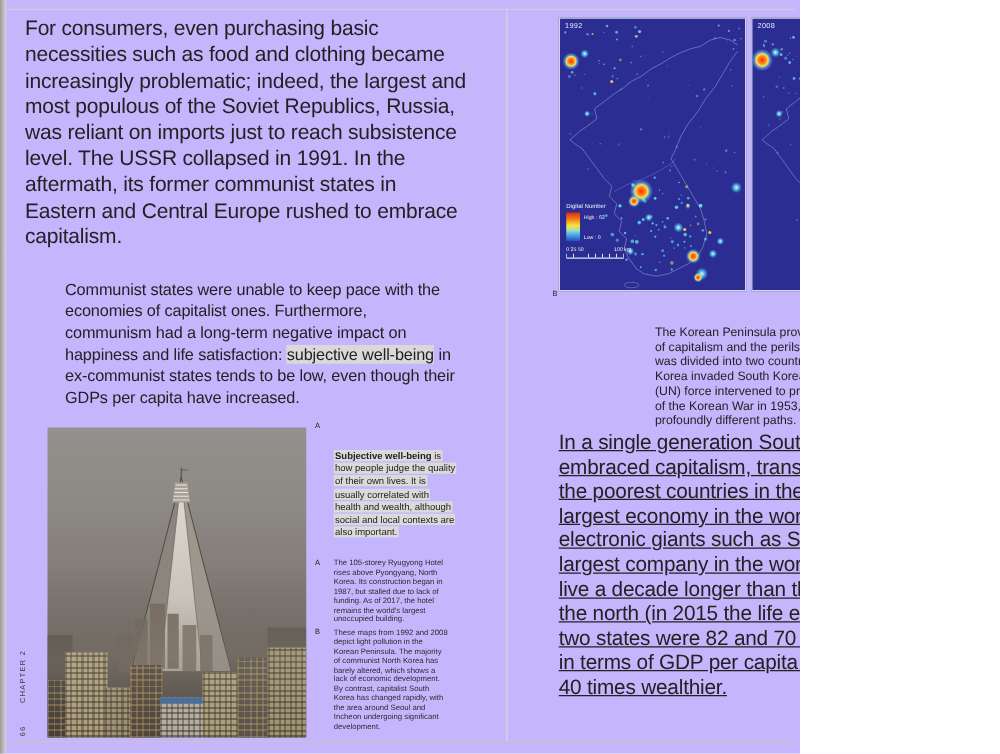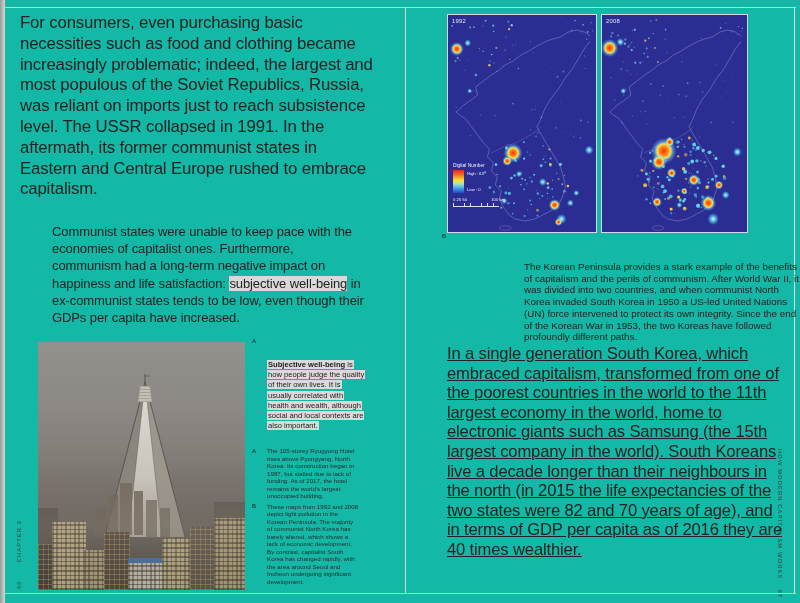--- a/index.html
+++ b/index.html
@@ -1,18 +1,18 @@
 <!DOCTYPE html>
 <html><head>
 <meta charset="utf-8">
 <style>
   html,body{margin:0;padding:0;background:#ffffff;}
   .spread{
-    position:relative;width:800px;height:603px;overflow:hidden;
-    background:#14b8a6;font-family:"Liberation Sans",sans-serif;color:#1e1e1e;
+    position:relative;width:640px;height:603px;overflow:hidden;
+    background:#c4b5fd;font-family:"Liberation Sans",sans-serif;color:#1e1e1e;
   }
   
   .edge-left{position:absolute;left:0;top:0;width:5px;height:603px;
     background:linear-gradient(90deg,#9a9a9a,#d6d6d6);}
   .edge-top{position:absolute;left:5px;right:4px;top:7px;height:1px;background:#cfcfcf;}
   .edge-bottom{position:absolute;left:5px;right:4px;top:593px;height:1px;background:#c6c6c6;}
   .edge-right{position:absolute;left:794px;top:7px;width:1px;height:586px;background:#dcdcdc;}
   .gutter{position:absolute;left:405px;top:7px;width:1px;height:586px;background:#d7d7d5;}
 
   

